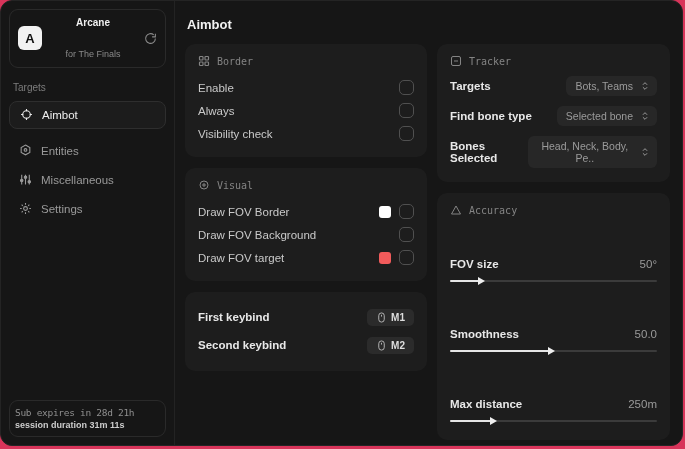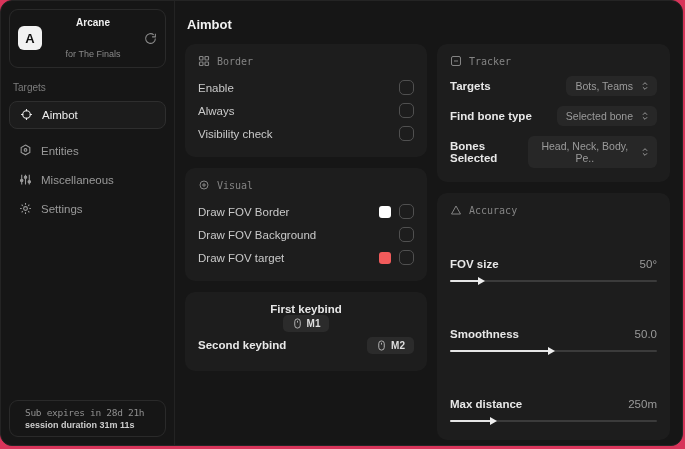--- a/index.html
+++ b/index.html
@@ -15,21 +15,21 @@
   .app-header { border:1px solid #2a2a2a; border-radius:9px; padding:7px 8px; display:flex; align-items:center; gap:8px; }
   .logo { width:24px; height:24px; background:#f2f2f2; color:#111; border-radius:6px; font-weight:bold; font-size:13px; display:flex; align-items:center; justify-content:center; }
   .app-titles { flex:1; line-height:1.2;text-align:center; }
   .app-name { color:#f0f0f0; font-size:10px; font-weight:bold; }
   .app-sub { color:#8a8a8a; font-size:9px;margin-top:20px; }
   .hdr-icon { color:#8a8a8a; display:flex; }
   .cat-label { color:#7d7d7d; font-size:10px; margin:14px 4px 8px 4px; }
   .nav-item { display:flex; align-items:center; gap:9px; height:28px; padding:0 10px; border-radius:8px; color:#9a9a9a; font-size:11.5px; margin-bottom:1px; cursor:pointer; }
   .nav-item.active { border:1px solid #2e2e2e; background:#1c1c1c; color:#ededed; height:28px; margin-bottom:8px; }
   .nav-item .nicon { display:flex; color:inherit; }
-  .sub-box { margin-top:auto; border:1px solid #2a2a2a; border-radius:9px; padding:6px 15px; }
+  .sub-box { margin-top:auto; border:1px solid #2a2a2a; border-radius:9px; padding:6px 5px; }
   .sub-line1 { font-family:"DejaVu Sans Mono", monospace; font-size:9.5px; color:#8f8f8f; letter-spacing:-0.3px; }
   .sub-line2 { font-size:9px; color:#cdcdcd; font-weight:bold; margin-top:2px; }
   
   .main { flex:1; padding:13px 12px 0 10px; overflow:hidden; }
   .page-title { color:#f2f2f2; font-size:13px; font-weight:bold; margin:3px 0 12px 2px; }
   .columns { display:flex; gap:10px; }
   .col-left { width:242px; min-width:242px; }
   .col-right { flex:1; }
   .card { background:#1d1d1d; border-radius:10px; padding:11px 13px 12px 13px; margin-bottom:11px; }
   .card-hdr { display:flex; align-items:center; gap:7px; color:#848484; font-family:"DejaVu Sans Mono", monospace; font-size:10px; margin-bottom:9px; }
@@ -184,21 +184,21 @@
           <div class="row">
             <span class="row-label">Draw FOV target</span>
             <span class="right-ctrls">
               <span class="swatch" style="background-color: rgb(241, 91, 91);"></span>
               <span class="checkbox"></span>
             </span>
           </div>
         </section>
 
         <section class="card">
-          <div class="row" style="height:28px;flex-direction:column;">
+          <div class="row" style="height:28px;">
             <span class="row-label bold">First keybind</span>
             <button class="key-btn">
               <span class="kicon">
                 <svg width="11" height="11" viewBox="0 0 24 24" fill="none" stroke="currentColor" stroke-width="2">
                     <rect x="6" y="2" width="12" height="20" rx="6"></rect>
                     <line x1="12" y1="6" x2="12" y2="10"></line>
                   </svg>
               </span>
               <span>M1</span>
             </button>

